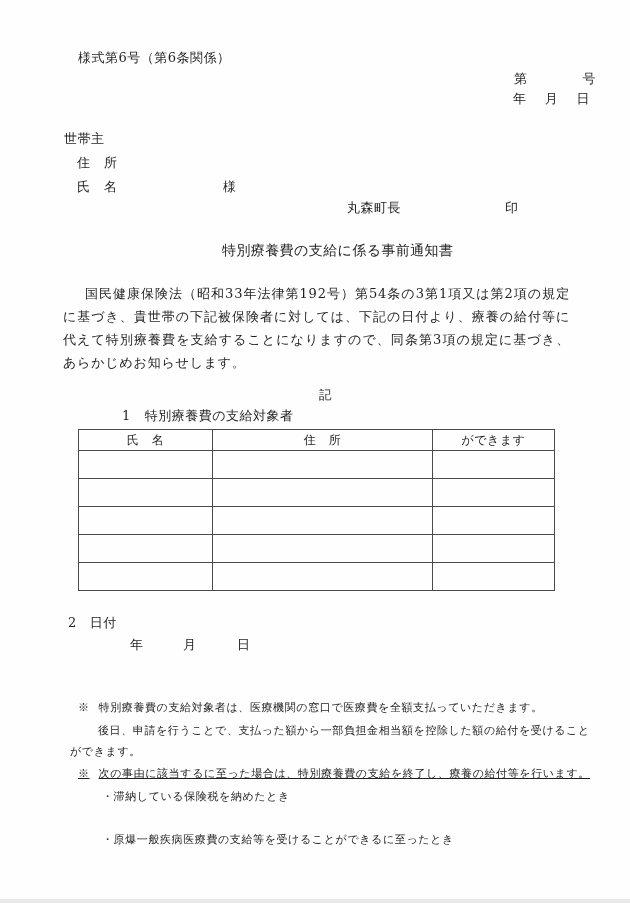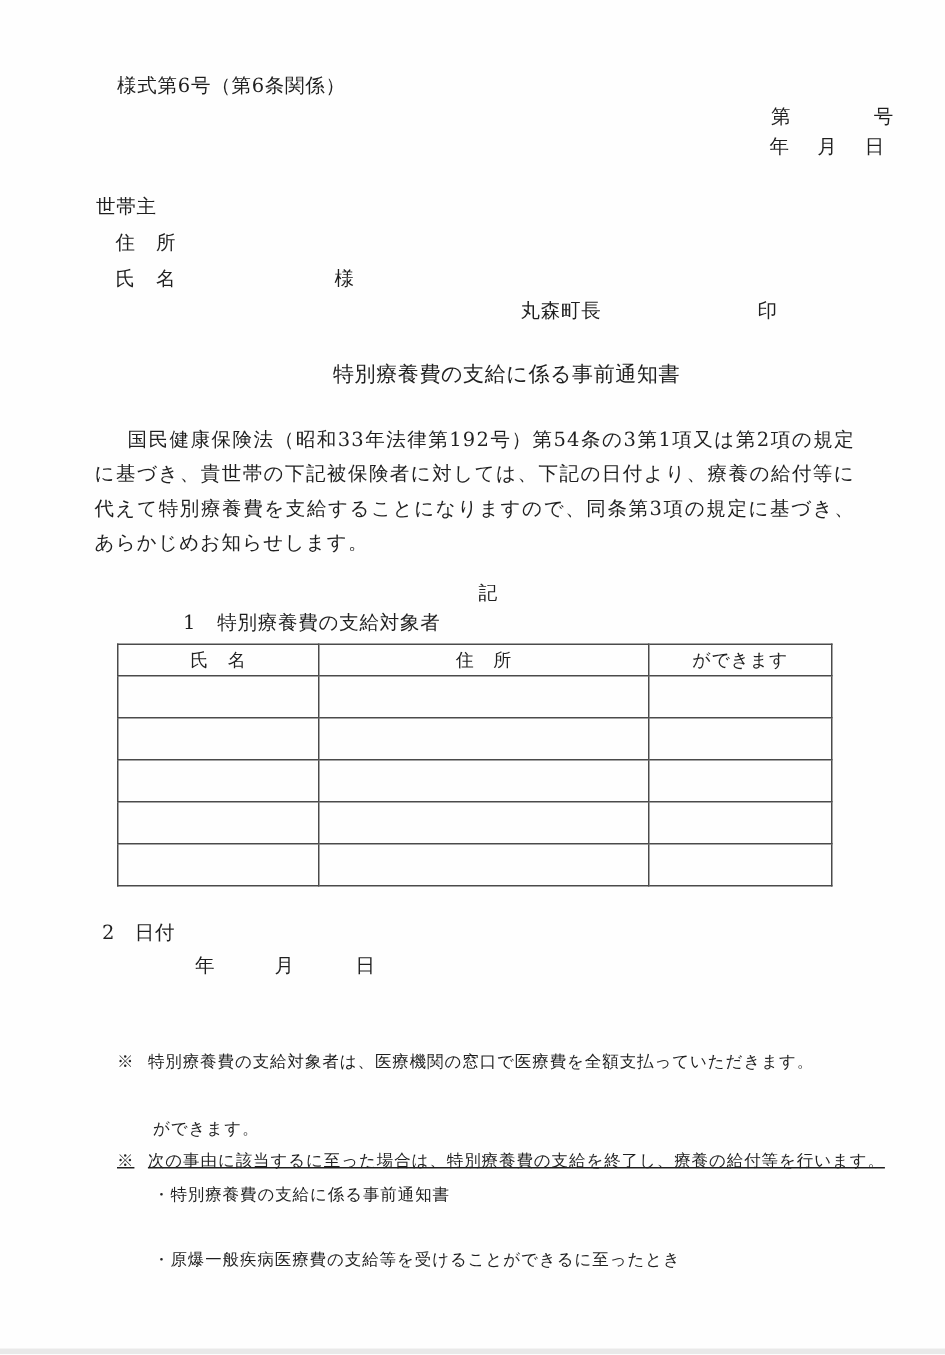--- a/index.html
+++ b/index.html
@@ -54,21 +54,21 @@
 
   .sec2{left:68px;top:615px;}
   .sec2 .no{margin-right:13px;}
   .d-year{left:130px;top:637px;}
   .d-month{left:183px;top:637px;}
   .d-day{left:237px;top:637px;}
 
   .note-line .marker{margin-right:9px;}
   .n1l1{left:78px;top:701px;}
   .n1l2{left:98px;top:724px;}
-  .n1l3{left:102px;top:746px;}
+  .n1l3{left:70px;top:746px;font-family:Liberation Mono, monospace;}
   .n2l1{left:78px;top:767px;text-decoration:underline;}
   .n2b1{left:102px;top:790px;}
   .n2b2{left:102px;top:812px;}
   .n2b3{left:102px;top:833px;}
 
   .page-bottom-edge{
     position:absolute;left:0;bottom:0;width:100%;height:4px;
     background:#e9e9e9;
   }
 </style>
@@ -153,22 +153,23 @@
   <div class="abs fs12 sec2">
     <span class="no">2</span><span>日付</span>
   </div>
   <div class="abs fs12 d-year">年</div>
   <div class="abs fs12 d-month">月</div>
   <div class="abs fs12 d-day">日</div>
 
   <div class="abs fs11 note-line n1l1">
     <span class="marker">※</span><span>特別療養費の支給対象者は、医療機関の窓口で医療費を全額支払っていただきます。</span>
   </div>
+  <div class="abs fs11 note-line n1l2">後日、申請を行うことで、支払った額から一部負担金相当額を控除した額の給付を受けること</div>
   <div class="abs fs11 note-line n1l3">ができます。</div>
 
   <div class="abs fs11 note-line n2l1">
     <span class="marker">※</span><span>次の事由に該当するに至った場合は、特別療養費の支給を終了し、療養の給付等を行います。</span>
   </div>
-  <div class="abs fs11 note-line n2b1">・特別療養費の支給に係る事前通知書</div>
+  <div class="abs fs11 note-line n2b1">・滞納している保険税を納めたとき</div>
   <div class="abs fs11 note-line n2b3">・原爆一般疾病医療費の支給等を受けることができるに至ったとき</div>
 
   <div class="page-bottom-edge"></div>
 </div>
 
 </body></html>

